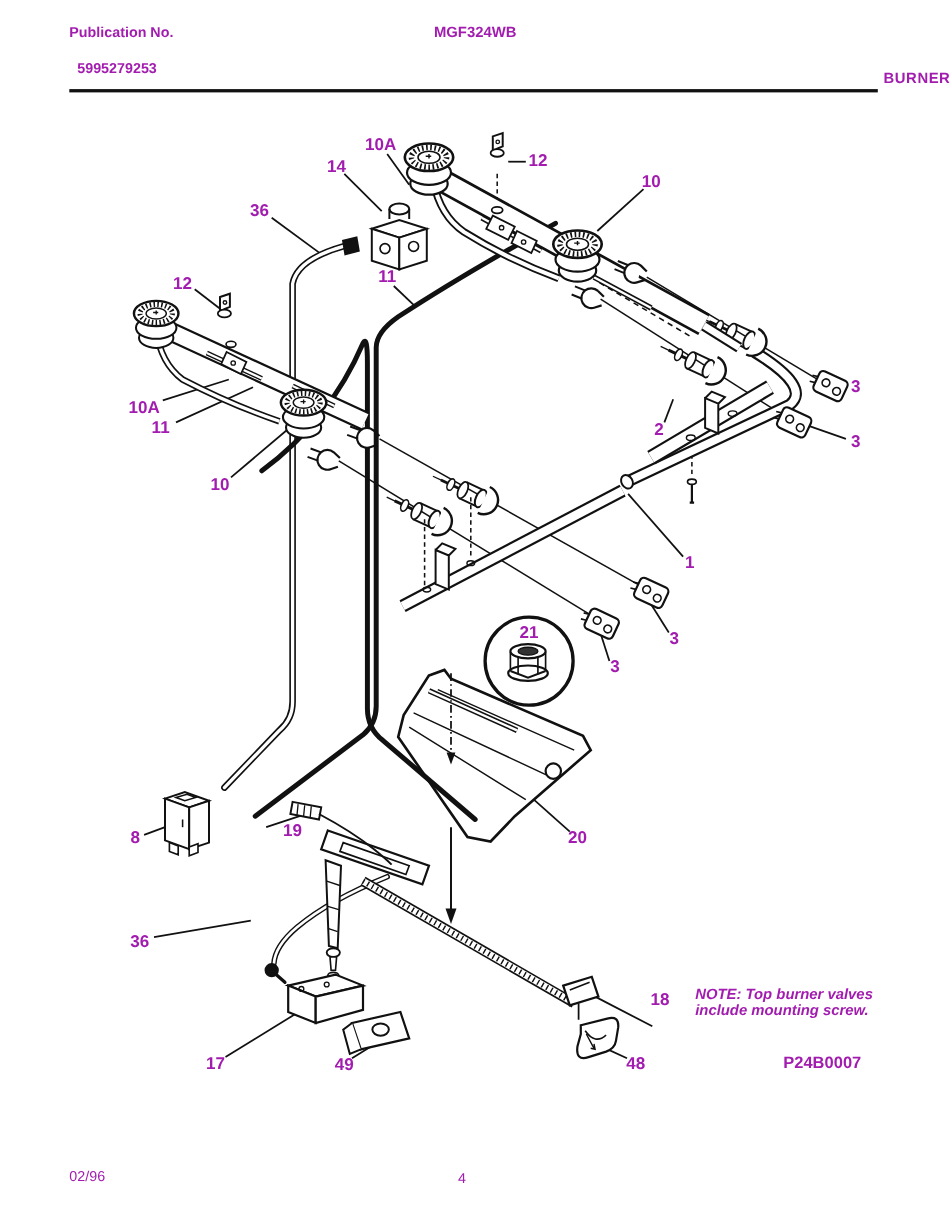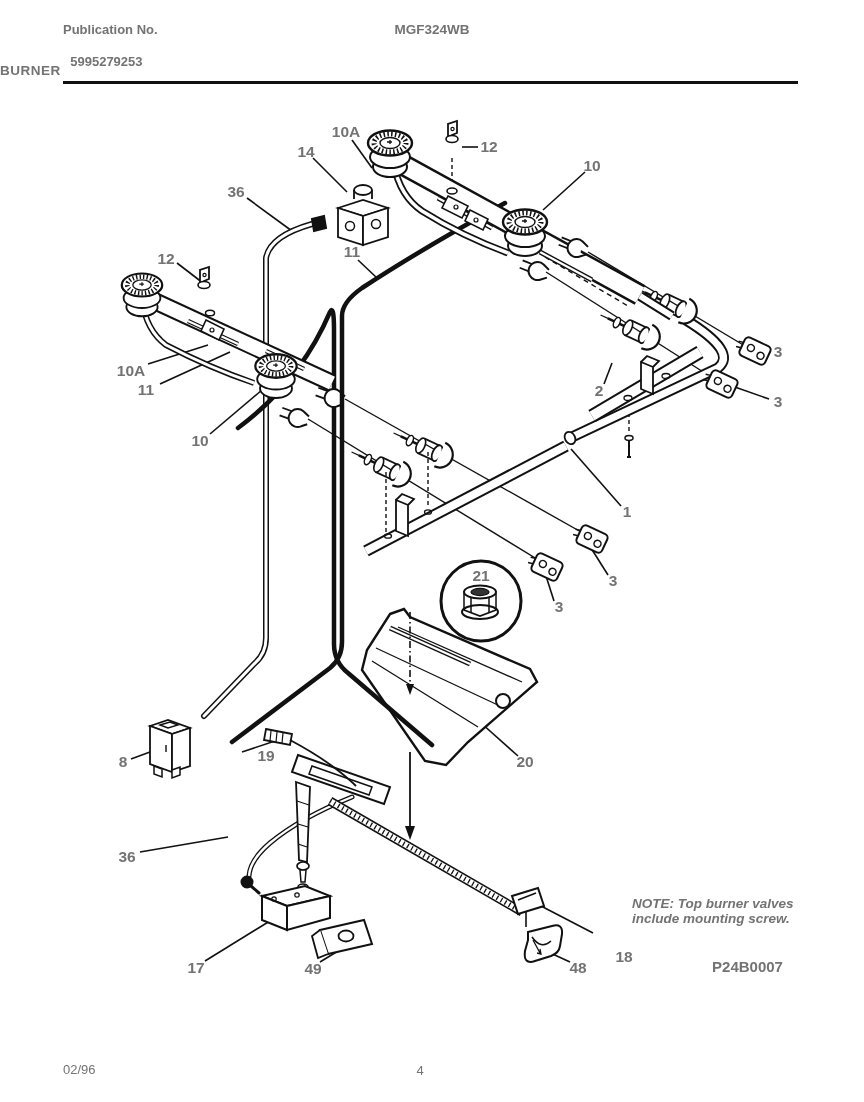--- a/index.html
+++ b/index.html
@@ -1,20 +1,20 @@
 <!DOCTYPE html>
 <html><head>
 <meta charset="utf-8">
 <style>
   html,body{margin:0;padding:0;background:#e8e8e8;}
   .page{position:relative;width:864px;height:1102px;background:#fff;margin:0 auto;
-        font-family:"Liberation Sans",sans-serif;color:#737373;overflow:hidden;}
+        font-family:"Liberation Sans",sans-serif;color:#a21caf;overflow:hidden;}
   .hdr-left{position:absolute;left:63px;top:22px;font-size:13px;font-weight:700;line-height:16px;white-space:pre;}
   .hdr-model{position:absolute;left:0;top:22px;width:864px;text-align:center;font-size:13.5px;font-weight:700;}
-  .hdr-section{position:absolute;left:0;top:63px;width:864px;text-align:left;font-size:13.5px;font-weight:700;letter-spacing:.5px;}
+  .hdr-section{position:absolute;left:0;top:63px;width:864px;text-align:right;font-size:13.5px;font-weight:700;letter-spacing:.5px;}
   .hdr-rule{position:absolute;left:63px;top:81px;width:735px;height:3px;background:#111;}
   .diagram-svg{position:absolute;left:0;top:0;}
   .callout{position:absolute;transform:translate(-50%,-50%);font-size:15.5px;font-weight:700;
            letter-spacing:0;white-space:nowrap;}
   .note{position:absolute;left:632px;top:896px;width:180px;font-size:13.5px;font-weight:700;
         font-style:italic;line-height:15px;}
   .plate-code{position:absolute;left:660px;top:958px;width:175px;font-size:15px;font-weight:700;text-align:center;}
   .ftr-date{position:absolute;left:63px;top:1062px;font-size:13px;}
   .ftr-page{position:absolute;left:0;top:1063px;width:840px;text-align:center;font-size:13px;}
 </style>
@@ -299,21 +299,21 @@
       <span class="callout" style="left: 627px; top: 512px;">1</span>
       <span class="callout" style="left: 613px; top: 581px;">3</span>
       <span class="callout" style="left: 559px; top: 607px;">3</span>
       <span class="callout" style="left: 481px; top: 576px;">21</span>
       <span class="callout" style="left: 123px; top: 762px;">8</span>
       <span class="callout" style="left: 230px; top: 756px; margin-left: 36px;">19</span>
       <span class="callout" style="left: 525px; top: 762px;">20</span>
       <span class="callout" style="left: 127px; top: 857px;">36</span>
       <span class="callout" style="left: 196px; top: 968px;">17</span>
       <span class="callout" style="left: 313px; top: 969px;">49</span>
-      <span class="callout" style="left: 600px; top: 957px; margin-left: 24px;">18</span>
+      <span class="callout" style="left: 600px; top: 910px;">18</span>
       <span class="callout" style="left: 578px; top: 968px;">48</span>
     </div>
 
   <div class="note">
     <span>NOTE: Top burner valves</span><br>
     <span>include mounting screw.</span>
   </div>
   <div class="plate-code">P24B0007</div>
 
   <div class="ftr-date">02/96</div>

